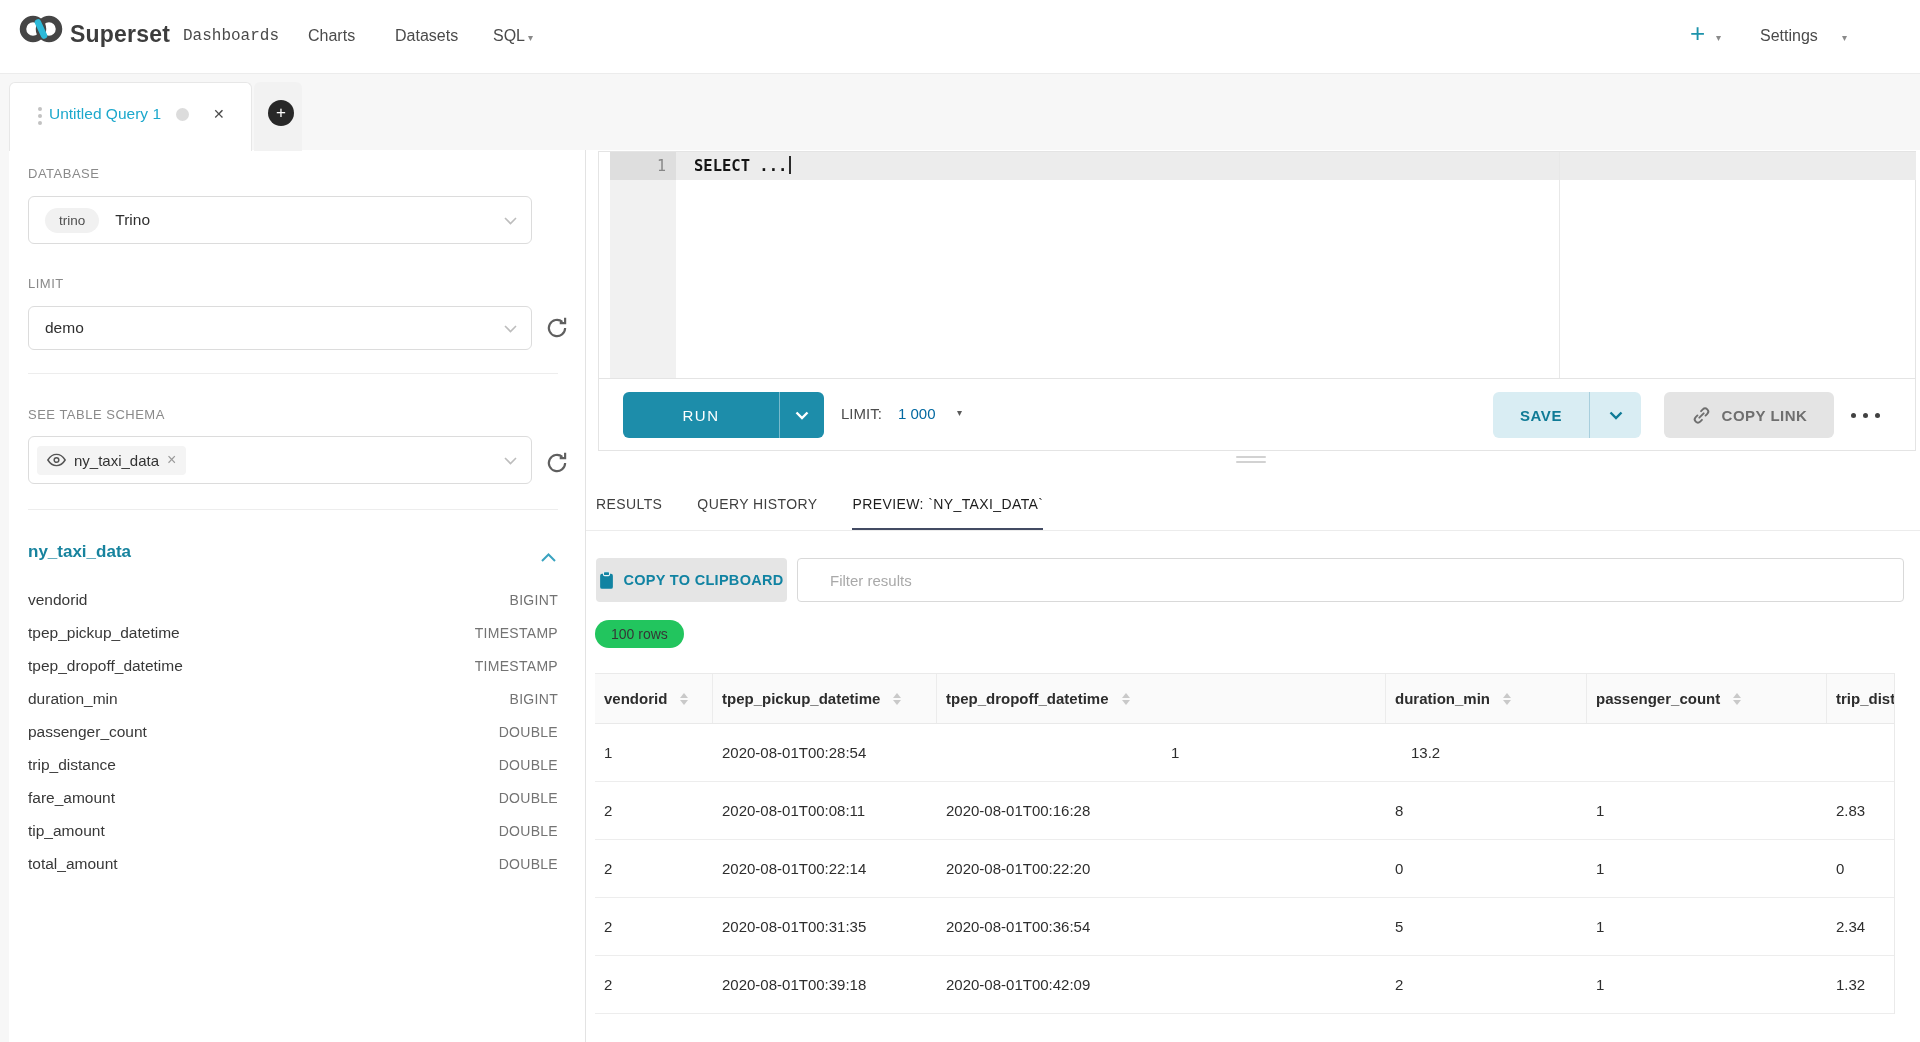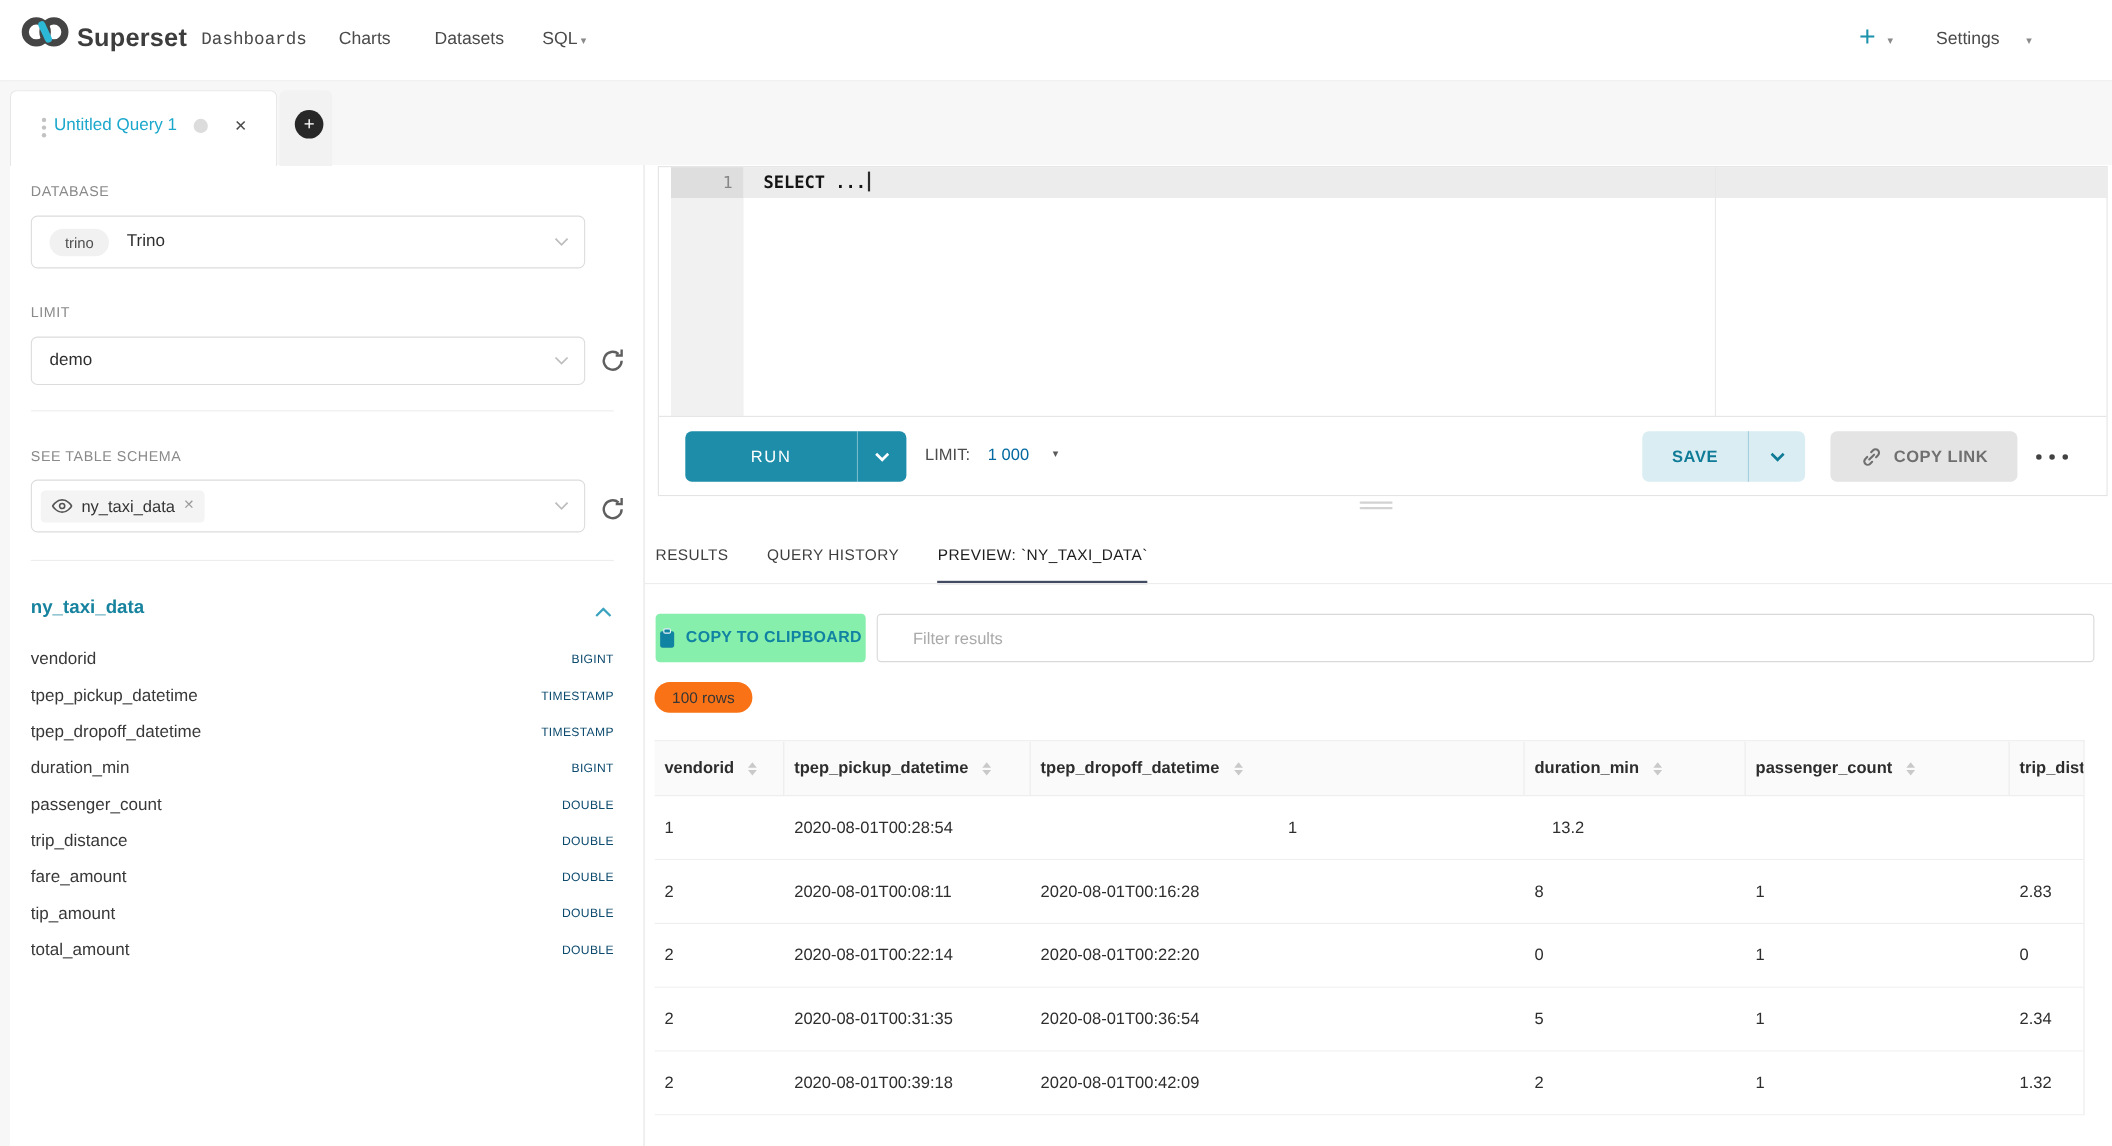--- a/index.html
+++ b/index.html
@@ -31,21 +31,21 @@
   .badge { background:#f1f1f1; border-radius:15px; padding:5px 14px; font-size:13.5px; color:#4f4f4f; }
   .select-value { font-size:15.5px; color:#2f2f2f; }
   .sel-chevron { position:absolute; right:14px; top:50%; transform:translateY(-50%); }
   .tag { background:#f4f4f4; border-radius:4px; height:29px; display:flex; align-items:center; padding:0 10px; gap:8px; }
   .tag-label { font-size:15px; color:#333; }
   .tag-x { font-size:16px; color:#9a9a9a; cursor:pointer; }
   .hr { background:#ededed; height:1px; }
   .table-title { font-size:17px; font-weight:bold; color:#17839e; }
   .colrow { height:33px; display:flex; align-items:center; justify-content:space-between; }
   .colname { font-size:15.5px; color:#383838; }
-  .coltype { font-size:11px; color:#0c4a6e; letter-spacing:.3px; }
+  .coltype { font-size:14px; color:#737373; letter-spacing:.3px; }
   .iconbtn { cursor:pointer; }
   
   .editorbox { left:598px; top:151px; width:1318px; height:300px; border:1px solid #e4e4e4; background:#fff; }
   .gutter { position:absolute; left:11px; top:0; width:66px; height:226px; background:#f1f1f1; }
   .gutter-active { position:absolute; left:0; top:0; width:66px; height:28px; background:#dedede;
     text-align:right; padding-right:10px; line-height:28px; font-family:"DejaVu Sans Mono",monospace; font-size:15px; color:#878787; }
   .active-line { position:absolute; left:77px; top:0; width:1240px; height:28px; background:#ececec; }
   .code-line { position:absolute; left:95px; top:4px; font-family:"DejaVu Sans Mono",monospace;
     font-size:15.5px; font-weight:bold; color:#141414; white-space:pre; }
   .cursor { display:inline-block; width:2px; height:18px; background:#2b2b2b; vertical-align:-3px; margin-left:2px; }
@@ -72,28 +72,28 @@
   .copylink-label { color:#6f6f6f; font-size:15px; font-weight:600; letter-spacing:.5px; }
   .moredots { position:absolute; left:1252px; top:261px; display:flex; gap:7px; cursor:pointer; }
   .moredots span { width:5px; height:5px; border-radius:50%; background:#424242; }
   
   .drag-handle { left:1236px; top:456px; width:30px; cursor:row-resize; }
   .drag-handle div { height:2px; background:#d2d2d2; margin-bottom:3px; border-radius:1px; }
   .rtabs { left:596px; top:480px; height:51px; display:flex; gap:35px; }
   .rtab { font-size:14px; letter-spacing:.4px; color:#3f3f3f; line-height:48px; cursor:pointer; }
   .rtab.active { color:#1d1d1d; border-bottom:3px solid #434b63; }
   .rtabs-border { left:586px; top:530px; width:1334px; height:1px; background:#ececec; }
-  .copyclip { left:596px; top:558px; width:191px; height:44px; background:#86efac; border-radius:4px;
+  .copyclip { left:596px; top:558px; width:191px; height:44px; background:#e5e5e5; border-radius:4px;
     display:flex; align-items:center; justify-content:center; gap:9px; cursor:pointer; }
   .copyclip span { font-size:14.5px; font-weight:bold; color:#1183a2; letter-spacing:.3px; }
   .filterbox { left:797px; top:558px; width:1107px; height:44px; }
   .filterbox input { width:100%; height:100%; border:1px solid #d9d9d9; border-radius:4px; padding:0 32px;
     font-size:15px; color:#333; outline:none; font-family:inherit; }
   .filterbox input::placeholder { color:#a9a9a9; }
-  .rowspill { left:595px; top:620px; height:28px; padding:0 16px; background:#f97316; border-radius:14px;
+  .rowspill { left:595px; top:620px; height:28px; padding:0 16px; background:#22c55e; border-radius:14px;
     display:inline-flex; align-items:center; font-size:14px; color:#363636; }
   .rtable { left:595px; top:673px; width:1300px; height:341px; overflow:hidden;
     border-top:1px solid #eaeaea; border-right:1px solid #eaeaea; }
   .thead { display:flex; height:50px; background:#fafafa; border-bottom:1px solid #e9e9e9; }
   .th { display:flex; align-items:center; padding-left:9px; border-right:1px solid #ececec;
     font-size:15px; font-weight:bold; color:#2d2d2d; flex-shrink:0; cursor:pointer; }
   .trow { display:flex; height:58px; border-bottom:1px solid #ededed; background:#fff; }
   .td { display:flex; align-items:center; padding-left:9px; font-size:15px; color:#2e2e2e; flex-shrink:0; }
   .c0{width:118px}.c1{width:224px}.c2{width:449px}.c3{width:201px}.c4{width:240px}.c5{width:200px}
   .sort { display:inline-flex; flex-direction:column; gap:2px; margin-left:13px; }

